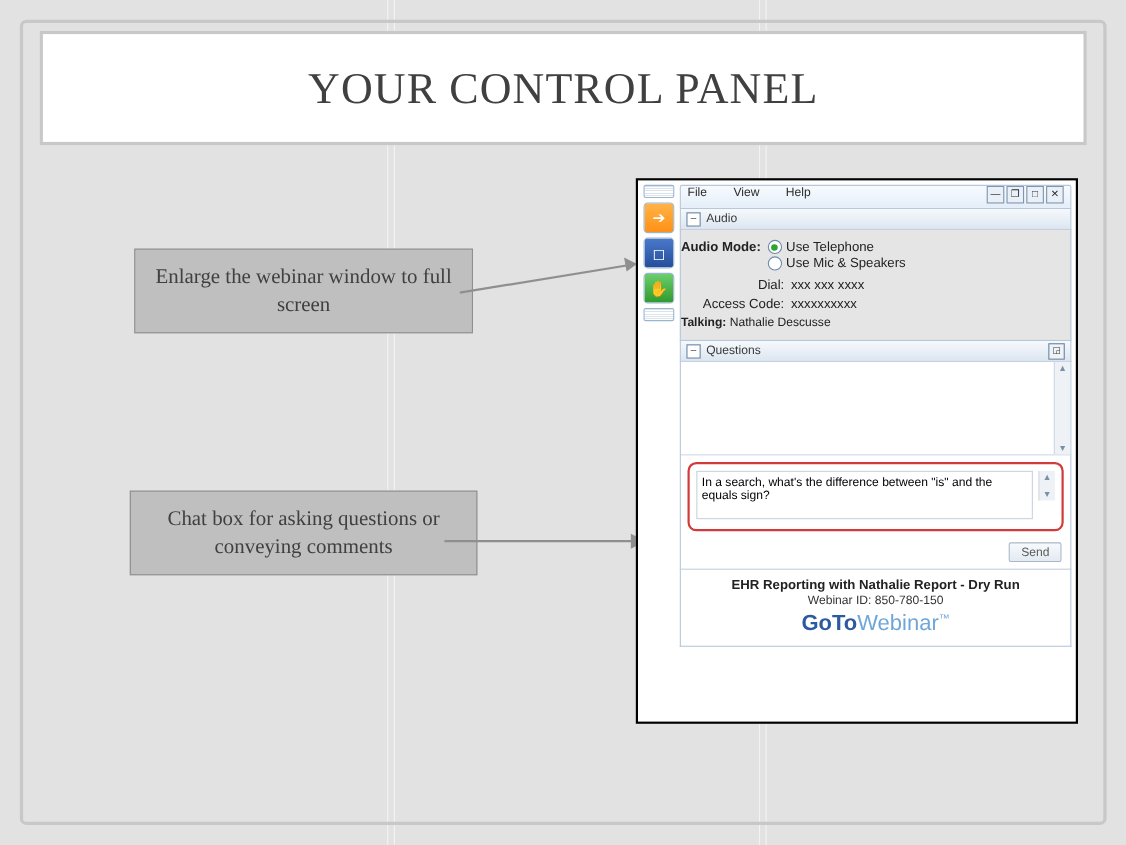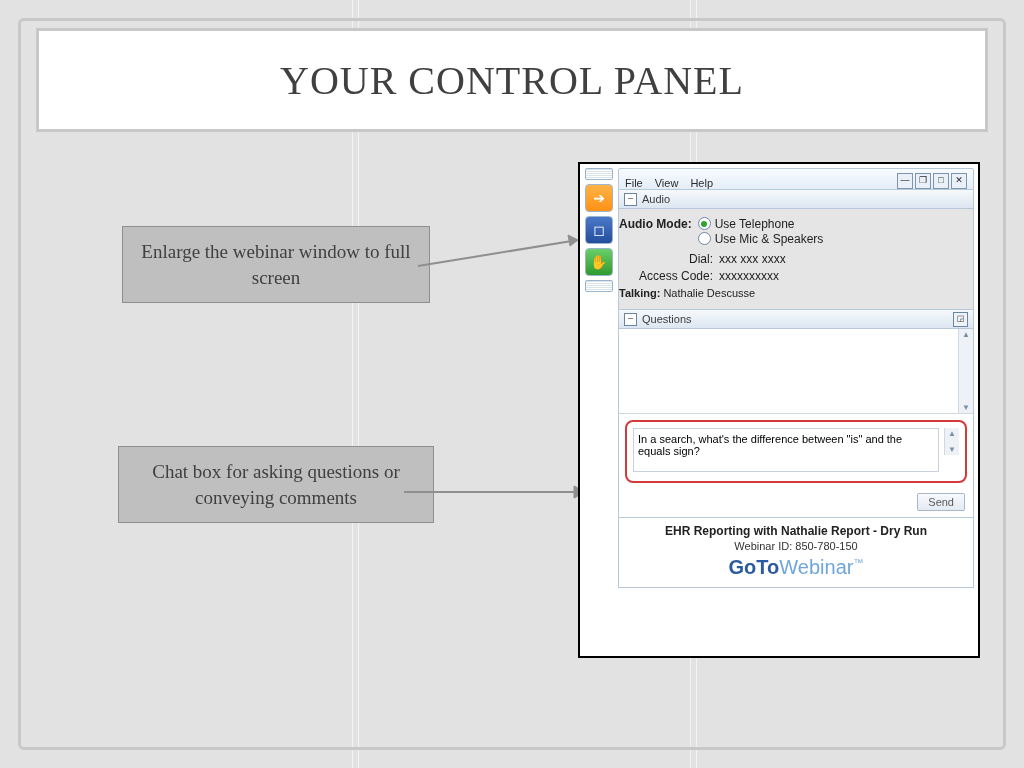--- a/index.html
+++ b/index.html
@@ -23,31 +23,31 @@
   .panel{position:absolute;left:578px;top:162px;width:398px;height:492px;background:#fff;border:2px solid #000;font-family:Tahoma,Arial,sans-serif;font-size:12px;color:#222}
   
   .ribbon{position:absolute;left:4px;top:4px;width:30px}
   .ribbon .grip,.ribbon .btn{display:block;margin:0 auto 4px;width:26px;height:26px;border:1px solid #9bb5cf;border-radius:4px;background:linear-gradient(#fdfdfd,#e7eef6);text-align:center;line-height:26px;font-size:14px}
   .ribbon .grip{height:10px;background:repeating-linear-gradient(#dbe3eb 0,#dbe3eb 1px,#fff 1px,#fff 2px);border-radius:2px}
   .ribbon .arrow-btn{background:linear-gradient(#ffb347,#ff9115);color:#fff}
   .ribbon .blue-btn{background:linear-gradient(#4a78c9,#244e9c);color:#fff}
   .ribbon .hand-btn{background:linear-gradient(#6bcf6b,#2f9a2f);color:#fff}
   
   .panel-main{position:absolute;left:38px;right:4px;top:4px;bottom:4px}
-  .menubar{height:20px;background:linear-gradient(#f7fbff,#e4eef8);border:1px solid #b7c8db;border-radius:2px 2px 0 0;padding:0 6px;display:flex;align-items:flex-end;gap:12px;font-size:11px;color:#2b2b2b}
+  .menubar{height:20px;background:linear-gradient(#f7fbff,#e4eef8);border:1px solid #b7c8db;border-radius:2px 2px 0 0;padding:0 6px;display:flex;align-items:flex-start;gap:24px;font-size:11px;color:#2b2b2b}
   .menubar .right{margin-left:auto;display:flex;gap:2px}
   .winbtn{width:14px;height:14px;border:1px solid #7f95ad;background:#e9f0f7;font-size:9px;line-height:12px;text-align:center;font-family:Arial}
   .section-hdr{height:18px;background:linear-gradient(#f6f9fc,#dce6f1);border:1px solid #b7c8db;border-top:0;display:flex;align-items:center;padding:0 5px;font-size:11px;color:#3a3a3a}
   .section-hdr .minus{display:inline-block;width:11px;height:11px;border:1px solid #6a84a2;background:#fff;text-align:center;line-height:9px;font-size:9px;margin-right:5px}
   .section-hdr .popout{margin-left:auto;width:13px;height:13px;border:1px solid #6a84a2;background:#eef3f8;font-size:8px;line-height:11px;text-align:center}
   .audio-body{border:1px solid #b7c8db;border-top:0;padding:8px 0 10px;background:#e5e5e5}
   .audio-row{display:flex;align-items:flex-start;gap:6px;margin-bottom:6px}
   .audio-row b{font-size:12px}
   .radio-stack{display:flex;flex-direction:column;gap:1px;font-size:12px}
-  .radio-stack label{display:flex;align-items:flex-start;gap:4px;white-space:nowrap}
+  .radio-stack label{display:flex;align-items:flex-end;gap:4px;white-space:nowrap}
   .radio{width:11px;height:11px;border:1px solid #6e8aa9;border-radius:50%;display:inline-flex;align-items:center;justify-content:center;background:#fff}
   .radio.sel::after{content:"";width:6px;height:6px;border-radius:50%;background:#2fa52f}
   .dial-grid{display:grid;grid-template-columns:100px auto;row-gap:3px;font-size:12px;margin:6px 0 2px}
   .dial-grid .k{text-align:right;padding-right:6px}
   .dial-grid .v{font-family:Arial}
   .audio-pin{text-align:center;margin:4px 0 6px;font-size:12px}
   .talking{font-size:11px;margin-top:4px}
   .questions-body{border:1px solid #b7c8db;border-top:0;background:#fff}
   .q-log{height:84px;border-bottom:1px solid #cfd9e4;position:relative}
   .scroll{position:absolute;top:0;right:0;bottom:0;width:14px;background:#eef2f6;border-left:1px solid #cfd9e4;display:flex;flex-direction:column;align-items:center;justify-content:space-between;font-size:8px;color:#7a90a8;padding:1px 0}

